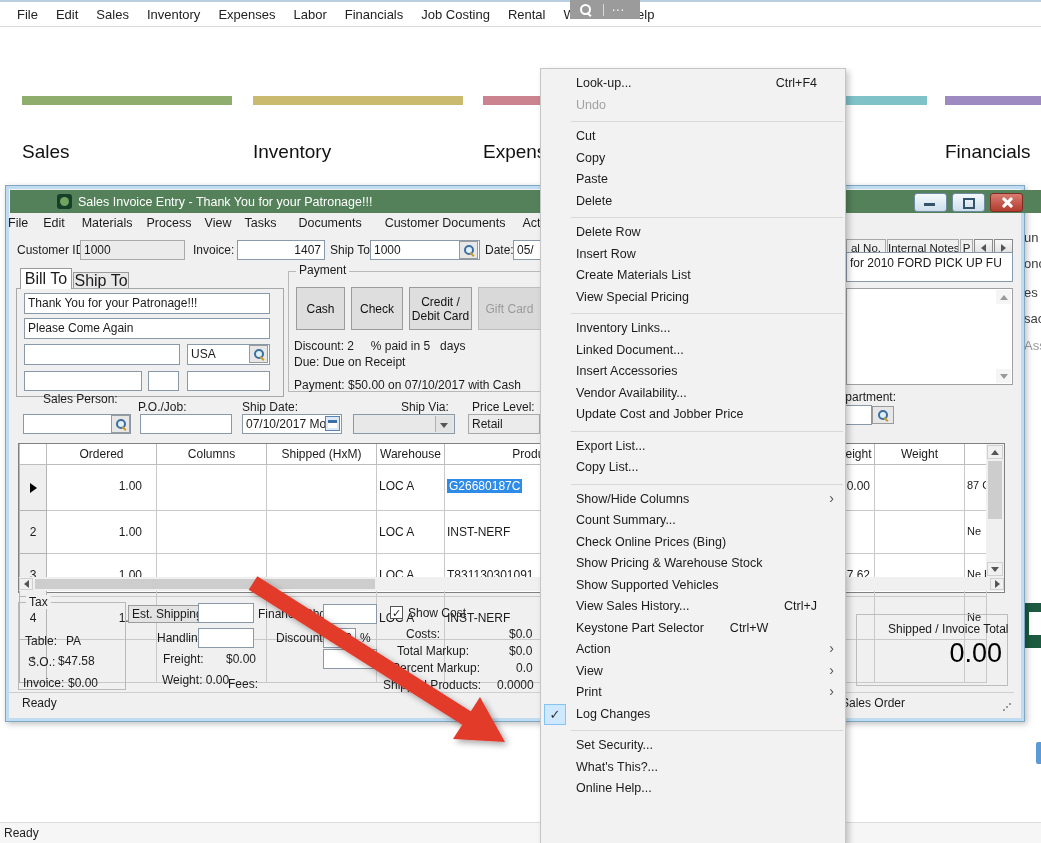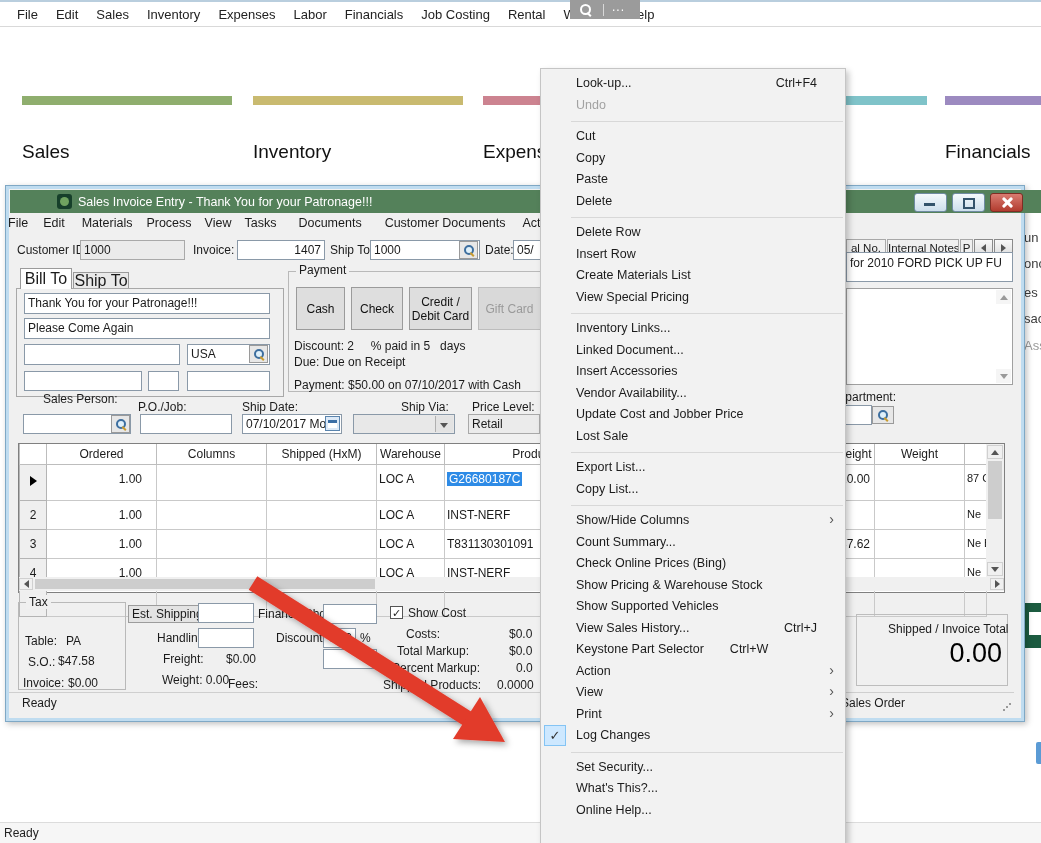--- a/index.html
+++ b/index.html
@@ -66,21 +66,21 @@
      linear-gradient(#3a6ea5 0 3px, #fff 3px);}
   .ddbtn{position:absolute;right:1px;top:1px;bottom:1px;width:17px;background:#e3e3e3;border-left:1px solid #b0b0b0;}
   .tri-d{position:absolute;left:4px;top:7px;width:0;height:0;border-left:4px solid transparent;border-right:4px solid transparent;border-top:5px solid #555;}
   .tri-u{width:0;height:0;border-left:4px solid transparent;border-right:4px solid transparent;border-bottom:5px solid #555;}
   .tri-l{width:0;height:0;border-top:4px solid transparent;border-bottom:4px solid transparent;border-right:5px solid #555;}
   .tri-r{width:0;height:0;border-top:4px solid transparent;border-bottom:4px solid transparent;border-left:5px solid #555;}
   
   #grid{left:18px;top:443px;width:987px;height:150px;background:#fff;border:1px solid #808080;box-sizing:border-box;}
   #gridtbl{border-collapse:collapse;table-layout:fixed;font-size:12px;}
   #gridtbl th{font-weight:normal;text-align:center;border:1px solid #bdbdbd;border-top:none;height:20px;background:#fff;padding:0;}
-  #gridtbl td{border:1px solid #c9c9c9;vertical-align:top;padding:7px 2px;overflow:hidden;white-space:nowrap;}
+  #gridtbl td{border:1px solid #c9c9c9;vertical-align:top;padding:14px 2px;overflow:hidden;white-space:nowrap;}
   #gridtbl .c-num{background:#efefef;text-align:center;border-color:#b4b4b4;}
   #gridtbl .r{text-align:right;}
   .selcell{background:#2e8be6;color:#fff;padding:0 2px;}
   .rowtri{display:inline-block;width:0;height:0;border-top:5px solid transparent;border-bottom:5px solid transparent;border-left:7px solid #000;margin-top:4px;}
   .sb{background:#f0f0f0;}
   .sb-btn{position:absolute;background:#f0f0f0;border:1px solid #d0d0d0;display:flex;align-items:center;justify-content:center;box-sizing:border-box;}
   .sb-thumb{position:absolute;background:#cdcdcd;}
   .extra-cell{font-size:11px;white-space:pre-line;line-height:12px;}
   
   .chk{width:13px;height:13px;background:#fff;border:1px solid #555;font-size:11px;line-height:12px;text-align:center;color:#222;box-sizing:border-box;}
@@ -467,21 +467,20 @@
       <div class="cmi"><span>Delete Row</span></div>
       <div class="cmi"><span>Insert Row</span></div>
       <div class="cmi"><span>Create Materials List</span></div>
       <div class="cmi"><span>View Special Pricing</span></div>
       <div class="cm-sep"></div>
       <div class="cmi"><span>Inventory Links...</span></div>
       <div class="cmi"><span>Linked Document...</span></div>
       <div class="cmi"><span>Insert Accessories</span></div>
       <div class="cmi"><span>Vendor Availability...</span></div>
       <div class="cmi"><span>Update Cost and Jobber Price</span></div>
-      <div class="cmi"><span>Lost Sale</span></div>
       <div class="cm-sep"></div>
       <div class="cmi"><span>Export List...</span></div>
       <div class="cmi"><span>Copy List...</span></div>
       <div class="cm-sep"></div>
       <div class="cmi"><span>Show/Hide Columns</span><span class="cm-sub">›</span></div>
       <div class="cmi"><span>Count Summary...</span></div>
       <div class="cmi"><span>Check Online Prices (Bing)</span></div>
       <div class="cmi"><span>Show Pricing &amp; Warehouse Stock</span></div>
       <div class="cmi"><span>Show Supported Vehicles</span></div>
       <div class="cmi"><span>View Sales History...</span><span class="cm-short">Ctrl+J</span></div>

